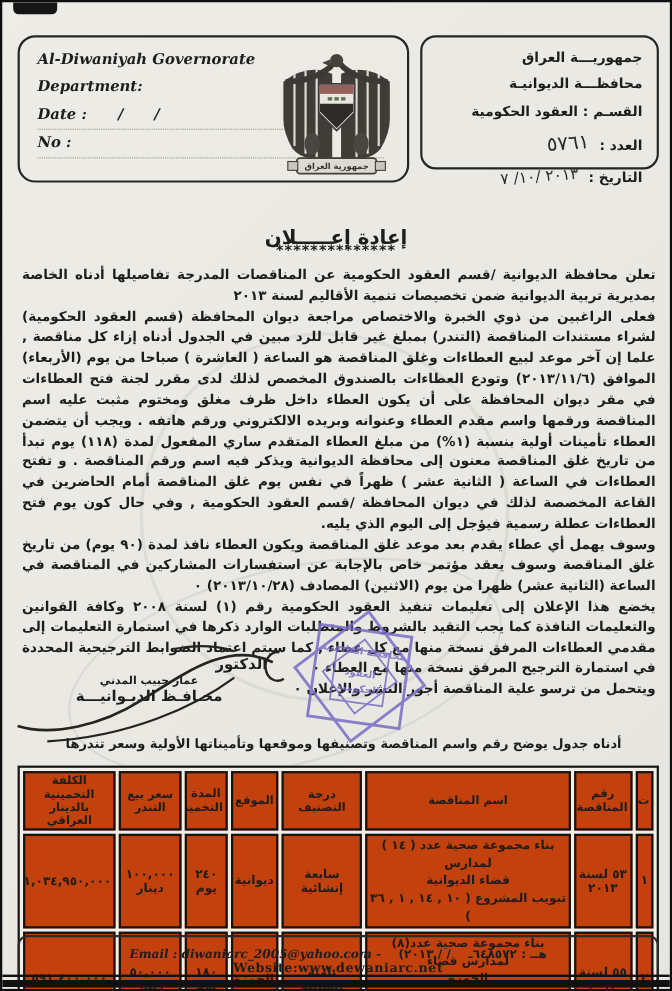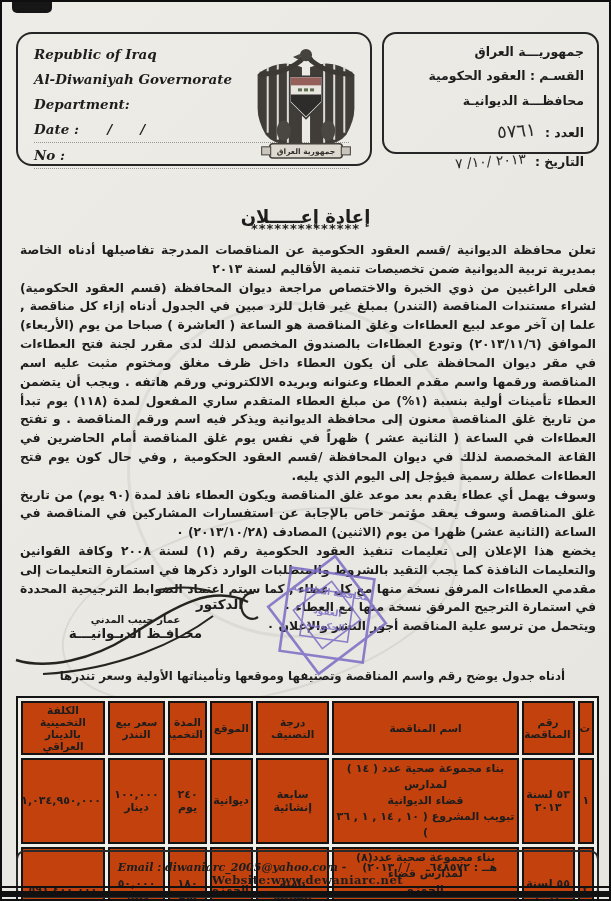--- a/index.html
+++ b/index.html
@@ -58,21 +58,20 @@
 </head>
 <body>
 
 <div class="page">
 
   <div class="corner-mark"></div>
   <div class="wm1"></div>
   <div class="wm2"></div>
 
   <div class="box-en">
-    <div class="hline">Republic of Iraq</div>
     <div class="hline">Al-Diwaniyah Governorate</div>
     <div class="hline">Department:</div>
     <div class="hline dotted">Date :      /      /</div>
     <div class="hline dotted">No :</div>
   </div>
 
   <svg class="emblem" viewBox="0 0 112 126">
     <g>
       <path d="M8 32 q22 -17 44 -7 l0 76 q-26 4 -36 -9 q-8 -14 -8 -26 z" fill="#403c38"></path>
       <path d="M104 32 q-22 -17 -44 -7 l0 76 q26 4 36 -9 q8 -14 8 -26 z" fill="#403c38"></path>
@@ -103,22 +102,22 @@
     <g>
       <rect x="20" y="101" width="72" height="14" rx="3" fill="#dedad2" stroke="#44403b" stroke-width="1.5"></rect>
       <rect x="12" y="104" width="9" height="8" fill="#c9c5bd" stroke="#44403b"></rect>
       <rect x="91" y="104" width="9" height="8" fill="#c9c5bd" stroke="#44403b"></rect>
       <text x="56" y="111" text-anchor="middle" font-size="7.5" font-weight="bold" fill="#35322e">جمهورية العراق</text>
     </g>
   </svg>
 
   <div class="box-ar">
     <div>جمهوريـــة العراق</div>
+    <div>محافظـــة الديوانيـة</div>
     <div>القسـم : العقود الحكومية</div>
-    <div>محافظـــة الديوانيـة</div>
     <div>
       <span>العدد :</span>
       <span class="hand">٥٧٦١</span>
     </div>
     <div>
       <span>التاريخ :</span>
       <span class="hand small" dir="ltr">٢٠١٣ /١٠/ ٧</span>
     </div>
   </div>
 

